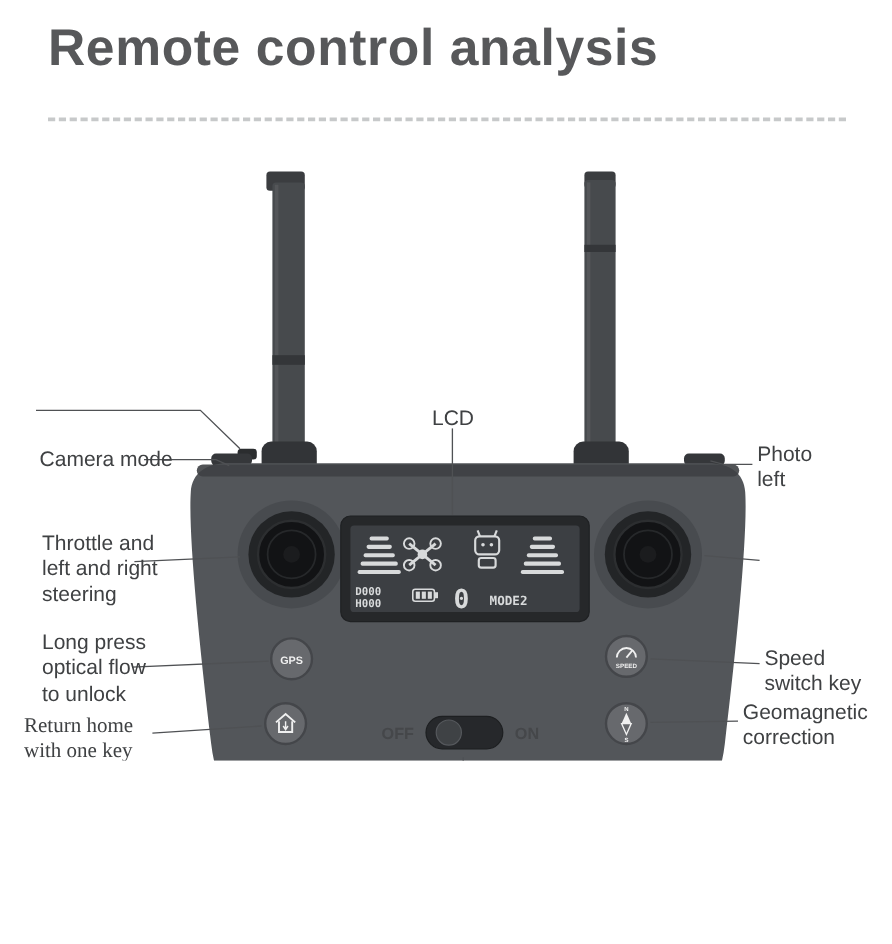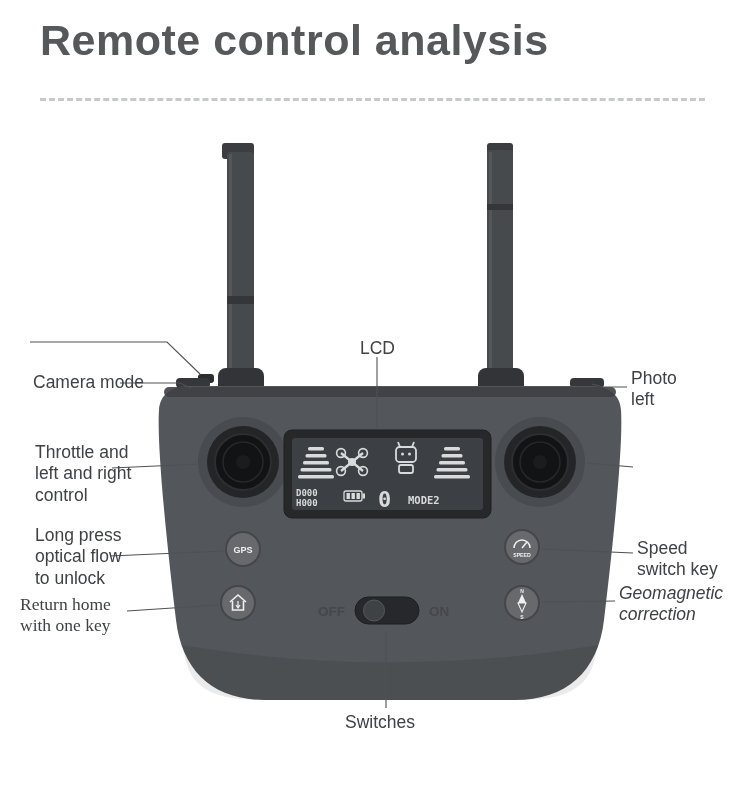--- a/index.html
+++ b/index.html
@@ -1,17 +1,17 @@
 <!DOCTYPE html>
 <html><head>
 <meta charset="utf-8">
 <style>
   html,body{margin:0;padding:0;background:#fff;}
   #canvas{
-    position:relative;width:743px;height:787px;background:#ffffff;
+    position:relative;width:743px;height:634px;background:#ffffff;
     font-family:"Liberation Sans", sans-serif;overflow:hidden;
   }
   .title{
     position:absolute;left:40px;top:16px;
     font-size:43px;font-weight:700;color:#57585a;letter-spacing:.5px;
   }
   .divider{
     position:absolute;left:40px;top:98px;width:665px;height:0;
     border-top:3px dashed #c7c9ca;
   }
@@ -182,25 +182,25 @@
       <polyline class="callout" points="386,631 386,708"></polyline>
     </g>
   </svg>
 
   <div class="label" style="left:33px;top:372px;">Camera mode</div>
   <div class="label" style="left:360px;top:338px;">LCD</div>
   <div class="label" style="left:631px;top:368px;">Photo
 left</div>
   <div class="label" style="left:35px;top:442px;">Throttle and
 left and right
-control</div>
+steering</div>
   <div class="label" style="left:35px;top:525px;">Long press
 optical flow
 to unlock</div>
   <div class="label" style="left:637px;top:538px;">Speed
 switch key</div>
   <div class="label" style="left:20px;top:594px;font-family:Liberation Serif, serif;">Return home
 with one key</div>
-  <div class="label" style="left:619px;top:583px;font-style:italic;">Geomagnetic
+  <div class="label" style="left:619px;top:583px;">Geomagnetic
 correction</div>
   <div class="label" style="left:345px;top:712px;">Switches</div>
 
 </div>
 
 </body></html>

